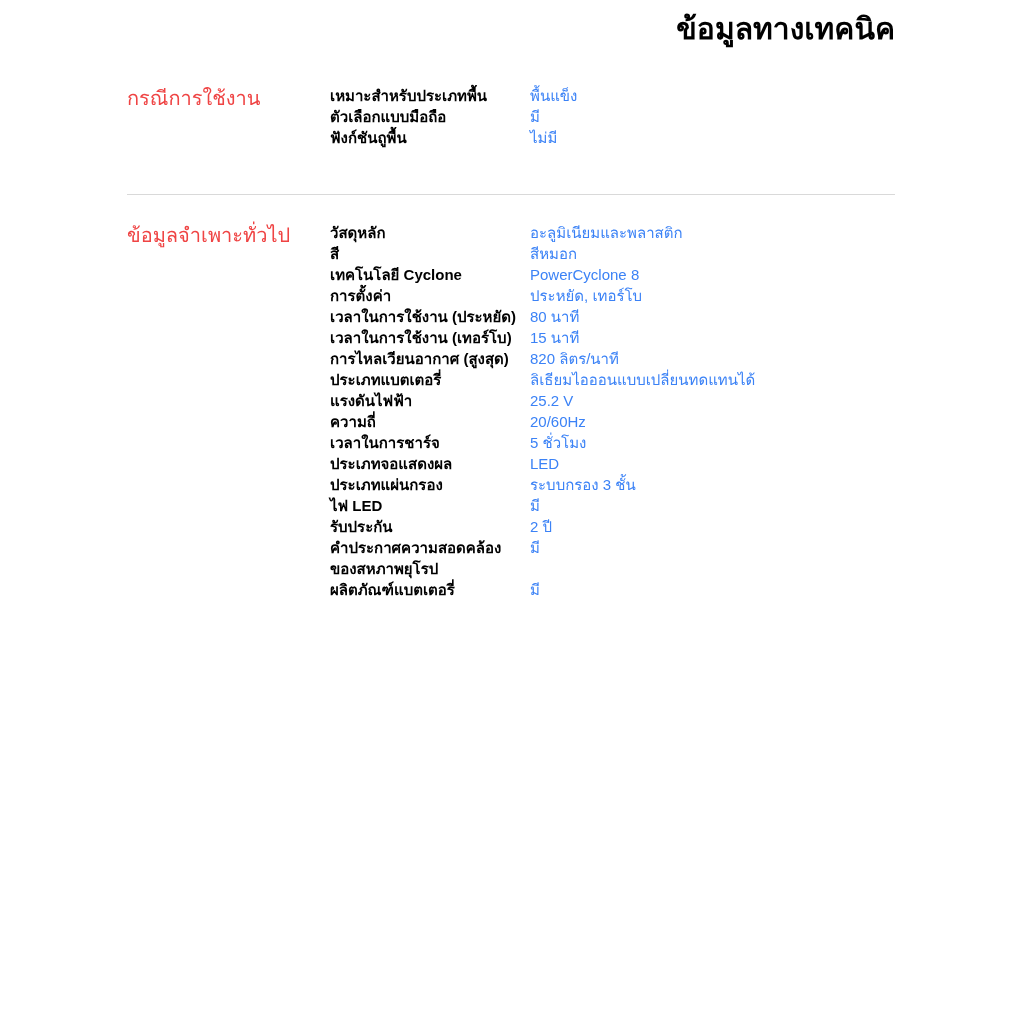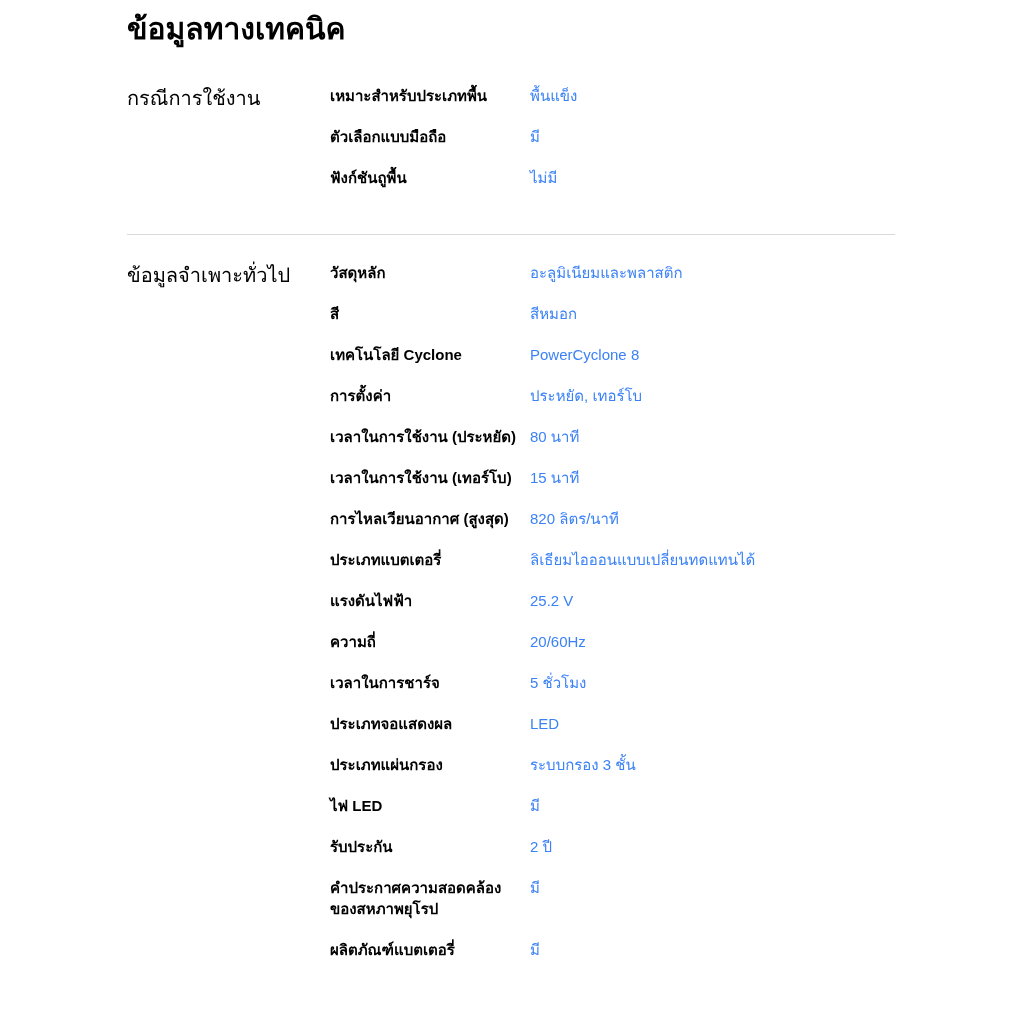--- a/index.html
+++ b/index.html
@@ -18,47 +18,47 @@
   .page {
     padding: 8px 129px 0 127px;
     width: 1024px;
   }
   .page-title {
     font-size: 30px;
     font-weight: 700;
     line-height: 42px;
     color: #000000;
     margin: 0 0 35px 0;
+    text-align: right;
   }
   .spec-section {
     display: flex;
     align-items: flex-start;
   }
   .spec-section.first {
     padding-bottom: 46px;
   }
   .spec-section.divided {
     border-top: 1px solid #d9d9d9;
     padding-top: 27px;
   }
   .section-title {
     width: 203px;
     flex-shrink: 0;
     font-size: 20px;
     font-weight: 400;
     line-height: 26px;
-    color: #000000;
+    color: #ef4444;
     margin: 0;
     padding-right: 16px;
   }
   .rows {
     flex: 1;
     display: flex;
     flex-direction: column;
-    gap: 20px;
   }
   .spec-row {
     display: flex;
     align-items: flex-start;
   }
   .spec-label {
     width: 200px;
     flex-shrink: 0;
     padding-right: 12px;
     font-size: 15px;

